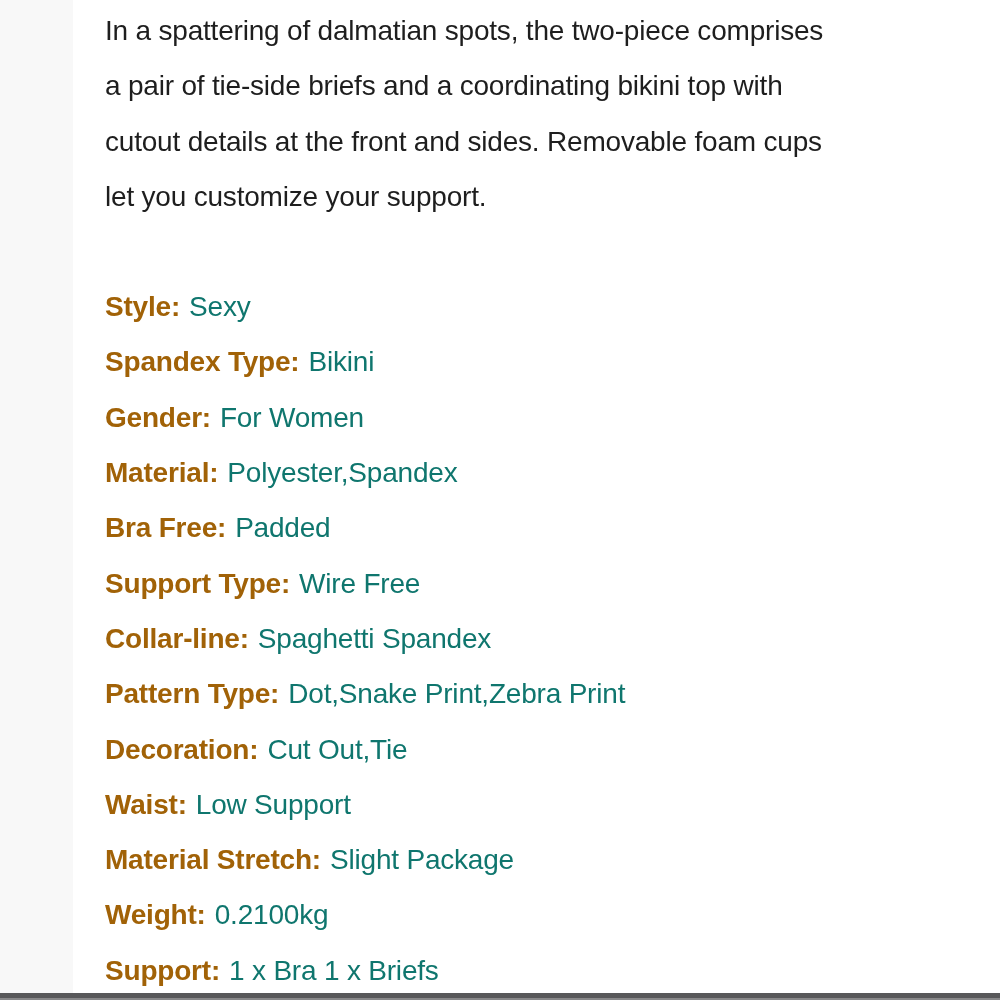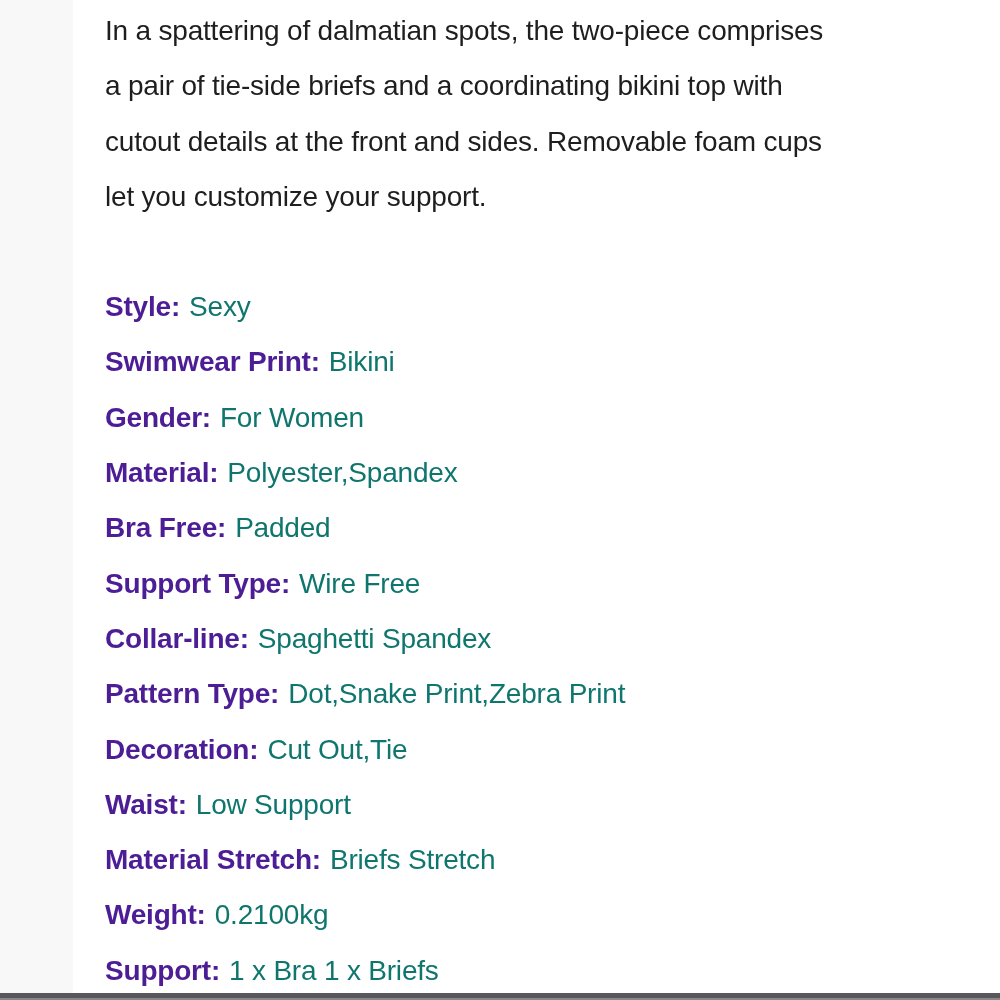--- a/index.html
+++ b/index.html
@@ -35,21 +35,21 @@
     margin-top: 55px;
   }
   .attribute-row {
     font-size: 28px;
     line-height: 55.3px;
     white-space: nowrap;
     letter-spacing: -0.2px;
   }
   .attribute-label {
     font-weight: 700;
-    color: #4c1d95;
+    color: #a16207;
     margin-right: 9px;
   }
   .attribute-value {
     font-weight: 400;
     color: #0f766e;
   }
   .bottom-divider-bar {
     position: absolute;
     left: 0; bottom: 0;
     width: 100%;
@@ -69,21 +69,21 @@
       <div class="description-line">a pair of tie-side briefs and a coordinating bikini top with</div>
       <div class="description-line">cutout details at the front and sides. Removable foam cups</div>
       <div class="description-line">let you customize your support.</div>
     </div>
 
     <div class="attributes">
       <div class="attribute-row">
         <span class="attribute-label">Style:</span><span class="attribute-value">Sexy</span>
       </div>
       <div class="attribute-row">
-        <span class="attribute-label">Swimwear Print:</span><span class="attribute-value">Bikini</span>
+        <span class="attribute-label">Spandex Type:</span><span class="attribute-value">Bikini</span>
       </div>
       <div class="attribute-row">
         <span class="attribute-label">Gender:</span><span class="attribute-value">For Women</span>
       </div>
       <div class="attribute-row">
         <span class="attribute-label">Material:</span><span class="attribute-value">Polyester,Spandex</span>
       </div>
       <div class="attribute-row">
         <span class="attribute-label">Bra Free:</span><span class="attribute-value">Padded</span>
       </div>
@@ -96,21 +96,21 @@
       <div class="attribute-row">
         <span class="attribute-label">Pattern Type:</span><span class="attribute-value">Dot,Snake Print,Zebra Print</span>
       </div>
       <div class="attribute-row">
         <span class="attribute-label">Decoration:</span><span class="attribute-value">Cut Out,Tie</span>
       </div>
       <div class="attribute-row">
         <span class="attribute-label">Waist:</span><span class="attribute-value">Low Support</span>
       </div>
       <div class="attribute-row">
-        <span class="attribute-label">Material Stretch:</span><span class="attribute-value">Briefs Stretch</span>
+        <span class="attribute-label">Material Stretch:</span><span class="attribute-value">Slight Package</span>
       </div>
       <div class="attribute-row">
         <span class="attribute-label">Weight:</span><span class="attribute-value">0.2100kg</span>
       </div>
       <div class="attribute-row">
         <span class="attribute-label">Support:</span><span class="attribute-value">1 x Bra 1 x Briefs</span>
       </div>
     </div>
   </div>
 

